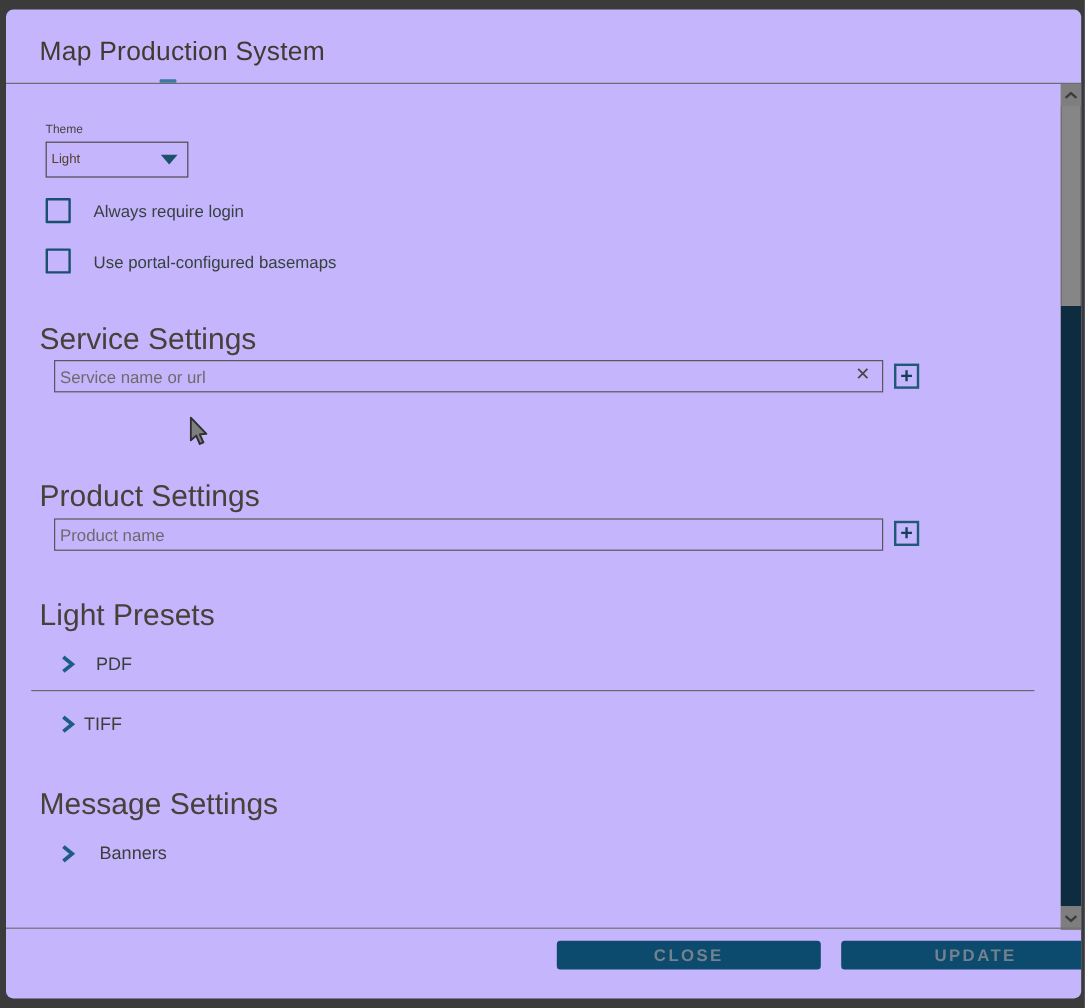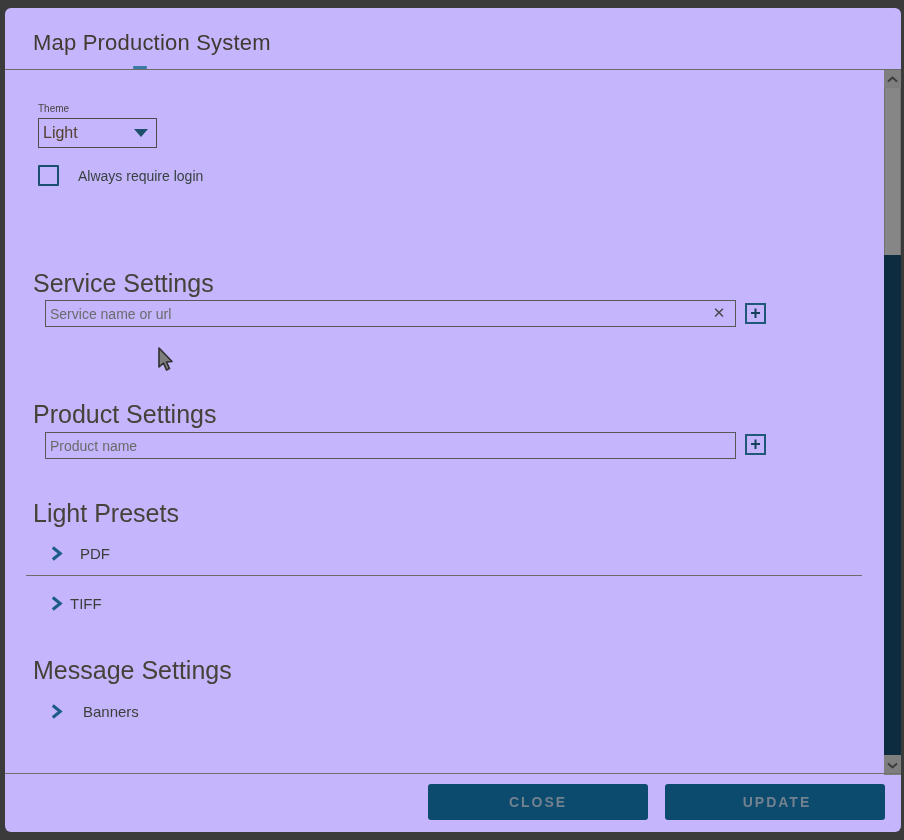--- a/index.html
+++ b/index.html
@@ -17,21 +17,21 @@
     left:28px;top:22px;font-size:22px;font-weight:500;color:#423a31;letter-spacing:.2px;
   }
   .header-divider{left:0;top:61px;width:896px;height:1px;background:#6c6c6c;}
   .clipped-artifact{left:128px;top:58px;width:14px;height:3px;background:#3d7aa3;border-radius:1px;}
   .field-label{left:33px;top:95px;font-size:10px;color:#474540;}
   .theme-select{
     left:33px;top:110px;width:119px;height:30px;
     border:1px solid #4c4c4c;background:transparent;box-sizing:border-box;
     display:flex;align-items:center;cursor:pointer;
   }
-  .theme-select .val{font-size:16px;color:#54412f;padding-left:4px;flex:1;}
+  .theme-select .val{font-size:11px;color:#54412f;padding-left:4px;flex:1;}
   .caret-down{
     width:0;height:0;border-left:7px solid transparent;border-right:7px solid transparent;
     border-top:8px solid #1e506e;margin-right:8px;
   }
   .checkbox-row{left:33px;display:flex;align-items:center;gap:19px;cursor:pointer;}
   .checkbox-box{
     width:17px;height:17px;border:2px solid #1b4f70;border-radius:1px;background:transparent;flex:none;
   }
   .checkbox-label{font-size:14px;color:#37413f;}
   .section-heading{left:28px;font-size:25px;color:#474139;}
@@ -50,23 +50,23 @@
     left:740px;width:21px;height:21px;box-sizing:border-box;
     border:2px solid #1f5878;background:transparent;cursor:pointer;
     display:flex;align-items:center;justify-content:center;
     font-size:18px;font-weight:bold;color:#15405c;line-height:1;padding:0 0 2px 0;
   }
   .expand-row{display:flex;align-items:center;gap:7px;cursor:pointer;}
   .expand-row .label{font-size:15px;color:#3c3e39;}
   .divider{height:1px;background:#6b6b6b;}
   .footer-divider{left:0;top:765px;width:896px;height:1px;background:#707070;}
   .footer-btn{
-    top:776px;width:220px;height:36px;background:#0c4a6e;border:none;border-radius:3px;
+    top:776px;width:220px;height:24px;background:#0c4a6e;border:none;border-radius:3px;
     color:#72828f;font-family:"Liberation Sans",sans-serif;font-size:14px;
-    letter-spacing:2px;font-weight:600;cursor:pointer;
+    letter-spacing:2px;font-weight:600;cursor:pointer;margin-left:36px;
   }
   
   .scrollbar{left:879px;top:62px;width:17px;height:705px;background:#7e7e7e;}
   .sb-btn{position:absolute;left:0;width:17px;height:18px;background:#7e7e7e;
     display:flex;align-items:center;justify-content:center;cursor:pointer;}
   .sb-thumb{position:absolute;left:0;top:18px;width:17px;height:167px;background:#868686;
     border-left:1px solid #717171;border-right:1px solid #717171;box-sizing:border-box;cursor:pointer;}
   .sb-track-dark{position:absolute;left:0;top:185px;width:17px;height:500px;background:#0e2c3f;}
   svg{display:block;}
 </style>
@@ -81,20 +81,24 @@
 
   <div class="abs field-label">Theme</div>
   <div class="abs theme-select">
     <span class="val">Light</span>
     <span class="caret-down"></span>
   </div>
 
   <div class="abs checkbox-row" style="top:157px;">
     <span class="checkbox-box"></span>
     <span class="checkbox-label">Always require login</span>
+  </div>
+  <div class="abs checkbox-row" style="top:199px;">
+    <span class="checkbox-box"></span>
+    <span class="checkbox-label">Use portal-configured basemaps</span>
   </div>
 
   <div class="abs section-heading" style="top:261px;">Service Settings</div>
   <div class="abs input-row" style="top:292px;">
     <input class="text-input" type="text" placeholder="Service name or url" style="">
     <span class="clear-x">✕</span>
   </div>
   <div class="abs add-button" style="top:295px;">+</div>
 
   <div class="abs" style="left:153px;top:339px;">

